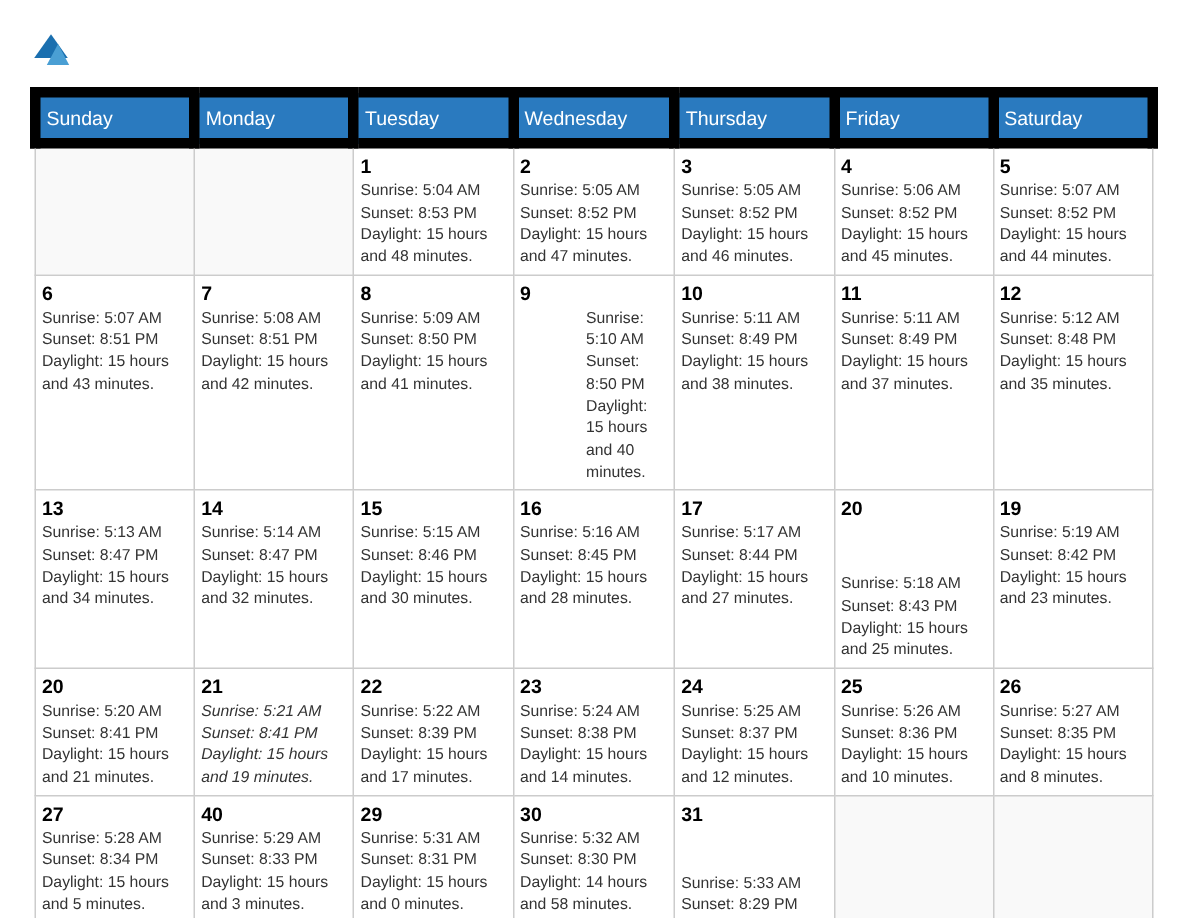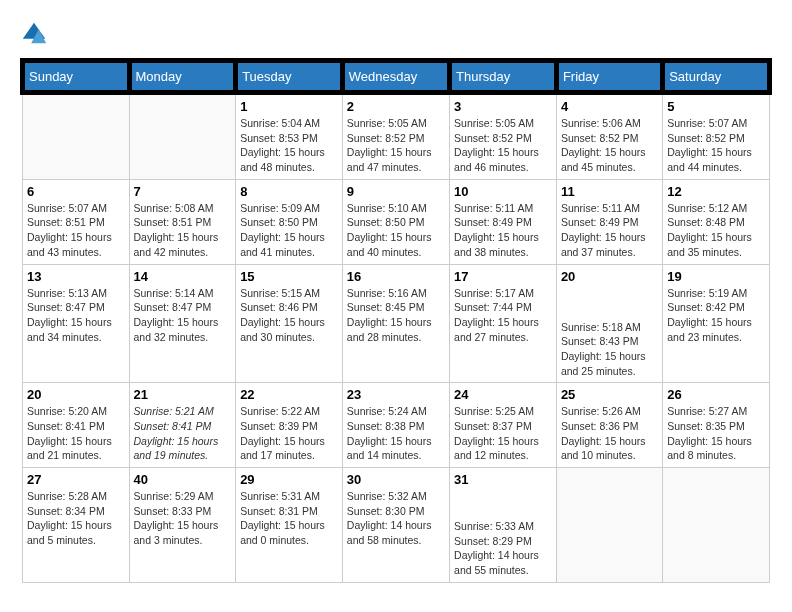--- a/index.html
+++ b/index.html
@@ -51,21 +51,21 @@
       border-collapse: collapse;
       font-size: 11px;
     }
     .calendar th {
       background-color: #2a7abf;
       color: #fff;
       padding: 6px 4px;
       text-align: left;
       font-size: 13px;
       font-weight: normal;
-      border: 5px solid #000000;
+      border: 7px solid #000000;
     }
     .calendar td {
       border: 1px solid #ccc;
       vertical-align: top;
       padding: 4px;
       width: 108px;
       min-height: 80px;
       background: #fff;
     }
     .calendar td.empty {
@@ -174,21 +174,21 @@
         </td>
         <td>
           <span class="day-num">8</span>
           <div class="day-info" style="white-space: pre-line;">Sunrise: 5:09 AM
 Sunset: 8:50 PM
 Daylight: 15 hours
 and 41 minutes.</div>
         </td>
         <td>
           <span class="day-num">9</span>
-          <div class="day-info" style="white-space: pre-line;">Sunrise: 5:10 AM
+          <div class="day-info" style="white-space: pre-line; margin-left: 44px;">Sunrise: 5:10 AM
 Sunset: 8:50 PM
 Daylight: 15 hours
 and 40 minutes.</div>
         </td>
         <td>
           <span class="day-num">10</span>
           <div class="day-info" style="white-space: pre-line;">Sunrise: 5:11 AM
 Sunset: 8:49 PM
 Daylight: 15 hours
 and 38 minutes.</div>
@@ -233,21 +233,21 @@
         <td>
           <span class="day-num">16</span>
           <div class="day-info" style="white-space: pre-line;">Sunrise: 5:16 AM
 Sunset: 8:45 PM
 Daylight: 15 hours
 and 28 minutes.</div>
         </td>
         <td>
           <span class="day-num">17</span>
           <div class="day-info" style="white-space: pre-line;">Sunrise: 5:17 AM
-Sunset: 7:44 PM
+Sunset: 8:44 PM
 Daylight: 15 hours
 and 27 minutes.</div>
         </td>
         <td>
           <span class="day-num">20</span>
           <div class="day-info" style="white-space: pre-line; margin-top: 36px;">Sunrise: 5:18 AM
 Sunset: 8:43 PM
 Daylight: 15 hours
 and 25 minutes.</div>
         </td>

